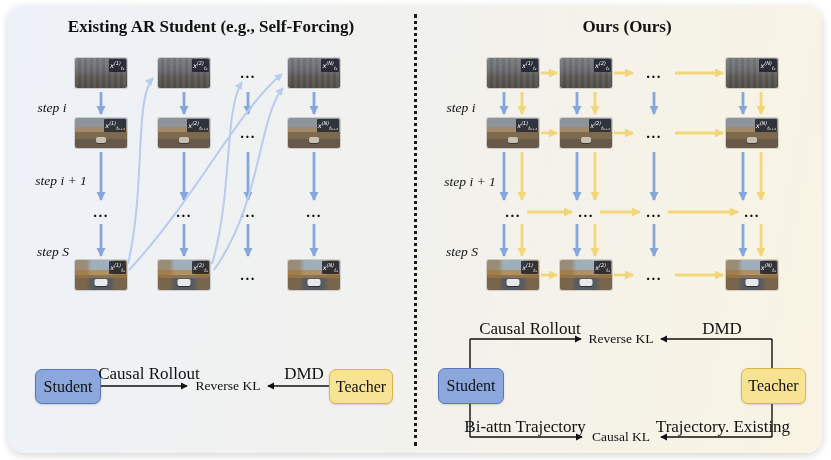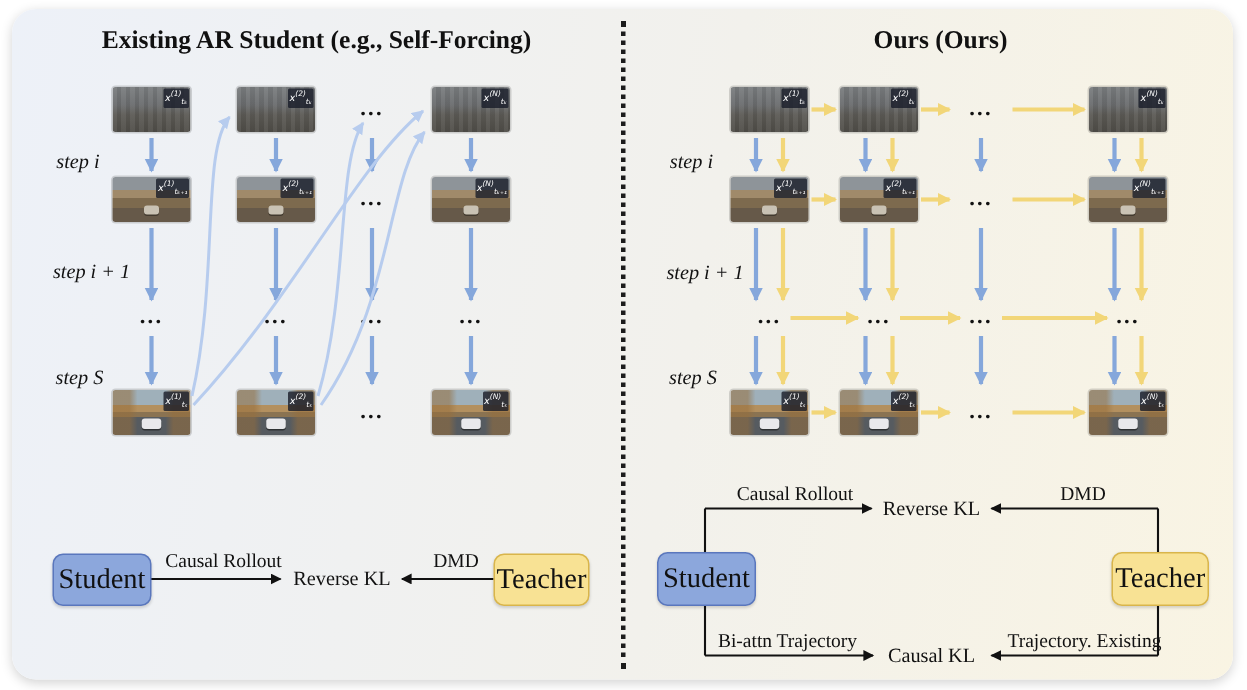--- a/index.html
+++ b/index.html
@@ -25,24 +25,24 @@
   .title{
     position:absolute;transform:translate(-50%,-50%);
     font-weight:bold;font-size:17px;white-space:nowrap;
   }
   .lbl{
     position:absolute;transform:translate(-50%,-50%);
     white-space:nowrap;font-size:12px;
   }
   .step{font-style:italic;font-size:13.5px;}
   .kl{font-size:13.5px;}
-  .small{font-size:13px;padding-left:12px;}
+  .small{font-size:17px;padding-left:12px;}
   .node{
     position:absolute;display:flex;align-items:center;justify-content:center;
-    font-size:19px;border-radius:7px;border:1.6px solid #555;
+    font-size:16px;border-radius:7px;border:1.6px solid #555;
     box-shadow:0 1px 2px rgba(0,0,0,.15);
   }
   .frame{
     position:absolute;width:52px;height:30px;border-radius:2px;
     box-shadow:0 0 0 1px rgba(0,0,0,.15);overflow:hidden;
   }
   .f-noisy{
     background:
       repeating-linear-gradient(90deg, rgba(255,255,255,.05) 0 3px, rgba(0,0,0,.05) 3px 6px),
       linear-gradient(180deg,#7a7d7f 0%,#6a6c6e 40%,#5c5a55 62%,#4f4d48 100%);

